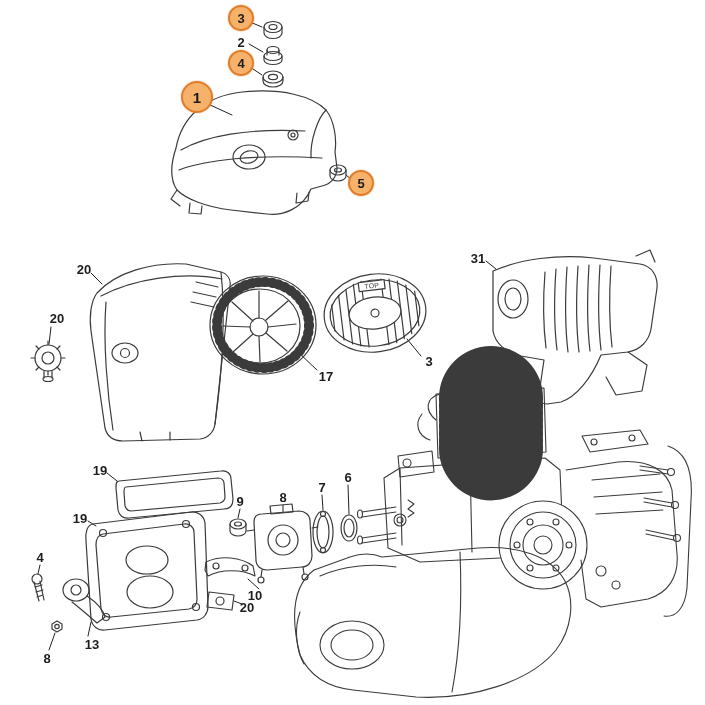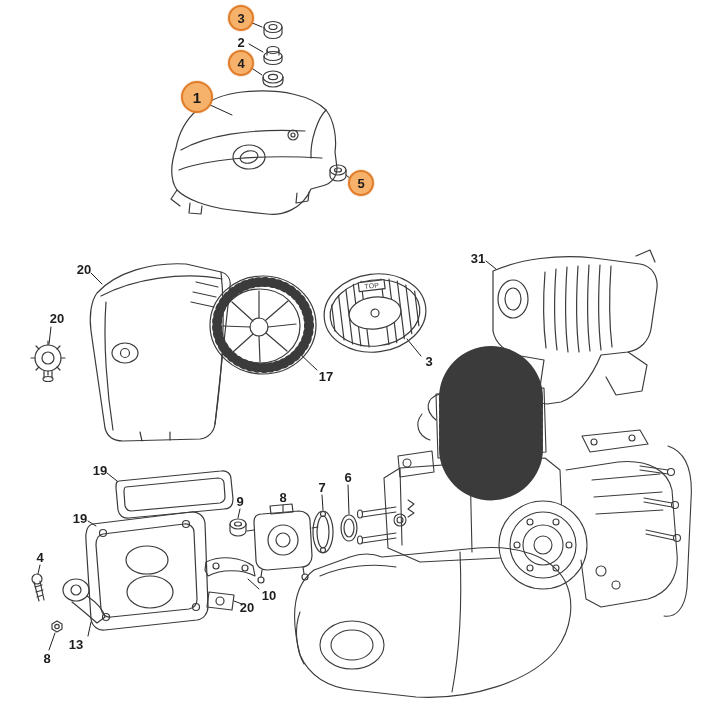--- a/index.html
+++ b/index.html
@@ -263,24 +263,24 @@
 
   <div class="callout hl big" style="left:197px;top:97px">1</div>
   <div class="callout" style="left:241px;top:42px">2</div>
   <div class="callout hl" style="left:241px;top:18px">3</div>
   <div class="callout hl" style="left:241px;top:63px">4</div>
   <div class="callout hl" style="left:361px;top:183px">5</div>
   <div class="callout" style="left:348px;top:477px">6</div>
   <div class="callout" style="left:322px;top:487px">7</div>
   <div class="callout" style="left:283px;top:497px">8</div>
   <div class="callout" style="left:240px;top:501px">9</div>
-  <div class="callout" style="left:269px;top:595px">10</div>
+  <div class="callout" style="left:255px;top:595px">10</div>
   <div class="callout" style="left:247px;top:607px">20</div>
   <div class="callout" style="left:80px;top:518px">19</div>
-  <div class="callout" style="left:76px;top:644px">13</div>
+  <div class="callout" style="left:92px;top:644px">13</div>
   <div class="callout" style="left:40px;top:557px">4</div>
   <div class="callout" style="left:47px;top:658px">8</div>
   <div class="callout" style="left:429px;top:361px">3</div>
   <div class="callout" style="left:326px;top:376px">17</div>
   <div class="callout" style="left:100px;top:470px">19</div>
   <div class="callout" style="left:84px;top:269px">20</div>
   <div class="callout" style="left:57px;top:318px">20</div>
   <div class="callout" style="left:478px;top:258px">31</div>
 
 </div>

